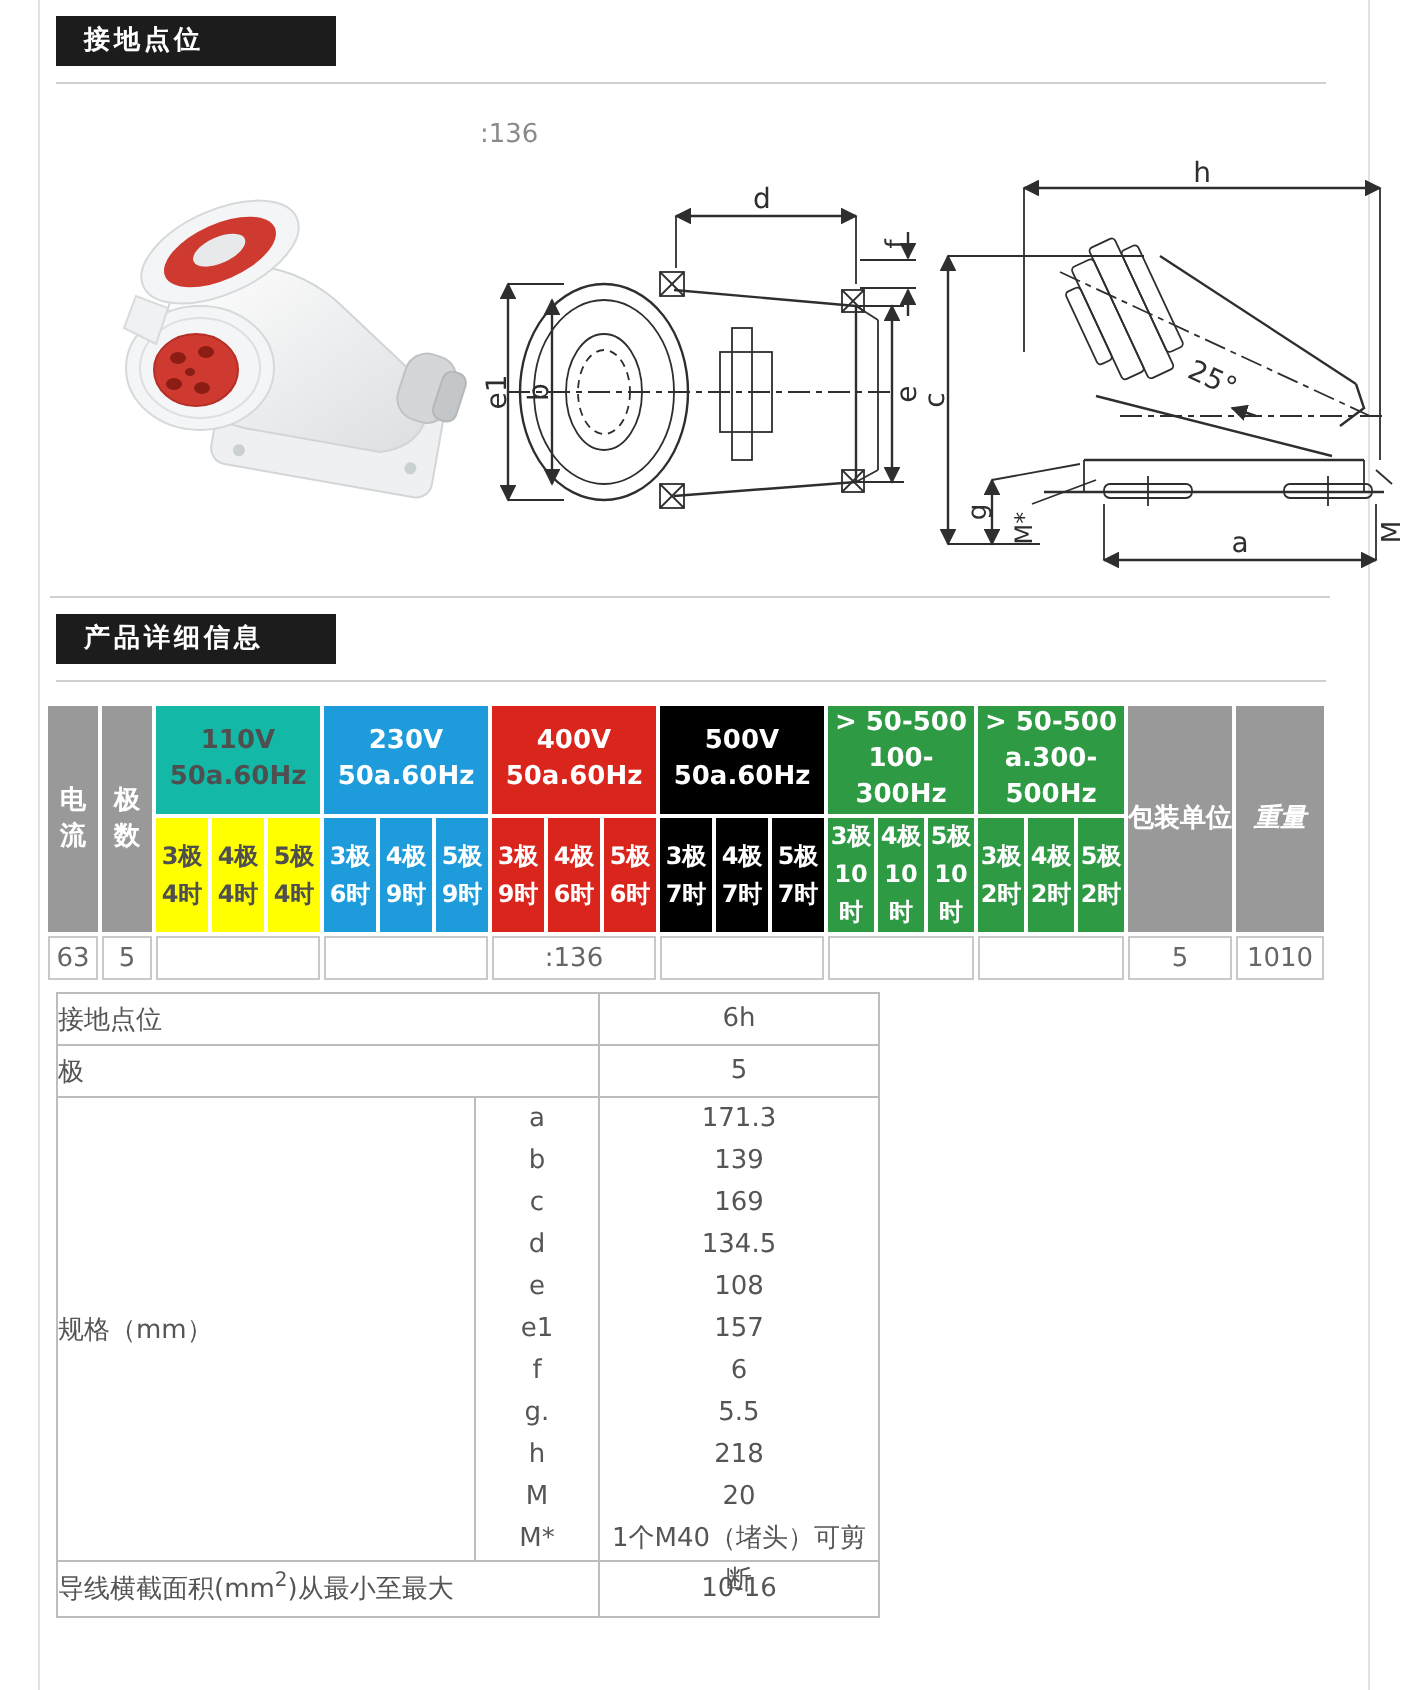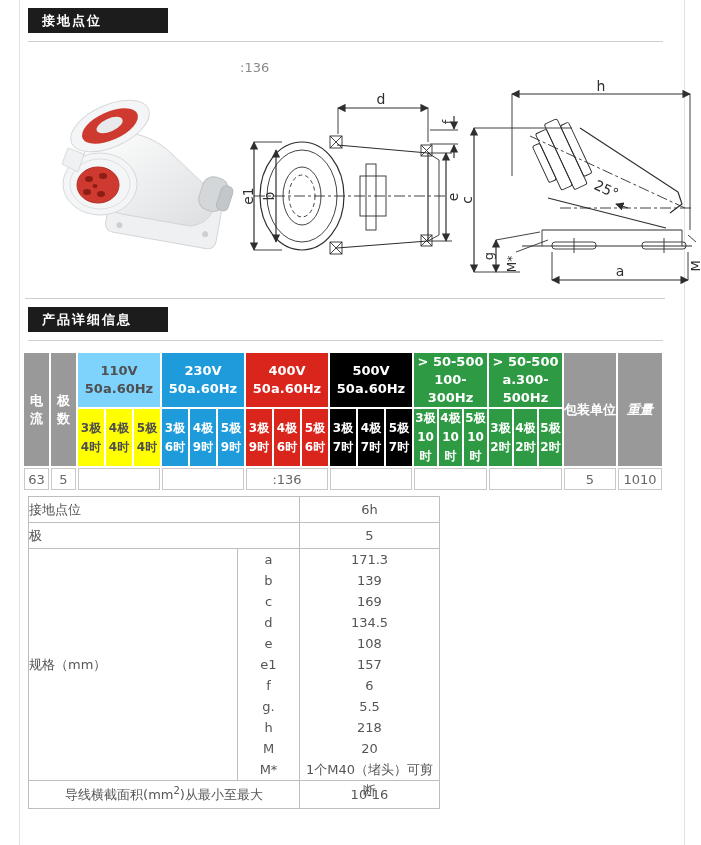--- a/index.html
+++ b/index.html
@@ -23,21 +23,21 @@
   .r1 td{height:40px;}
   .r2 td{height:40px;}
   .datac{background:#fff;border:1px solid #c9c9c9;color:#666;font-size:13px;height:20px;}
 
   
   table.detail{border-collapse:collapse;font-size:13px;color:#555;}
   table.detail td{border:1px solid #bdbdbd;padding:0;}
   td.dl{padding-left:9px;text-align:left;}
   td.dv{text-align:center;}
   .hrow td{height:25px;}
-  .lrow td{height:27px;text-align:center;}
+  .lrow td{height:27px;}
   .stack div{height:21px;line-height:21px;text-align:center;}
   sup{font-size:10px;}
 
   svg text{font-family:"DejaVu Sans","Liberation Sans",sans-serif;fill:#2e2e2e;}
   .dim{stroke:#2e2e2e;stroke-width:1.2;fill:none;}
   .thin{stroke:#2e2e2e;stroke-width:0.9;fill:none;}
   .axis{stroke:#2e2e2e;stroke-width:0.9;fill:none;stroke-dasharray:11 3 3 3;}
 </style>
 </head>
 <body>
@@ -223,21 +223,21 @@
     <col style="width:23px">
       <col style="width:23px">
       <col style="width:23px">
     <col style="width:52px">
       <col style="width:44px">
   </colgroup>
   <tbody>
       <tr class="r1">
     <td class="gray-c hdr" rowspan="2" style="background: rgb(153, 153, 153); margin-left: 27px;">电流</td>
     <td class="gray-c hdr" rowspan="2" style="background: rgb(153, 153, 153);">极数</td>
-    <td colspan="3" class="hdr ytxt" style="background: #7dd3fc; margin-left: 41px;">
+    <td colspan="3" class="hdr ytxt" style="background: #14b8a6; margin-left: 41px;">
       <div>110V</div>
           <div>50a.60Hz</div>
         </td>
     <td colspan="3" class="hdr wtxt" style="background: rgb(30, 155, 219);">
       <div>230V</div>
           <div>50a.60Hz</div>
         </td>
     <td colspan="3" class="hdr wtxt" style="background: rgb(218, 37, 29);">
       <div>400V</div>
           <div>50a.60Hz</div>

